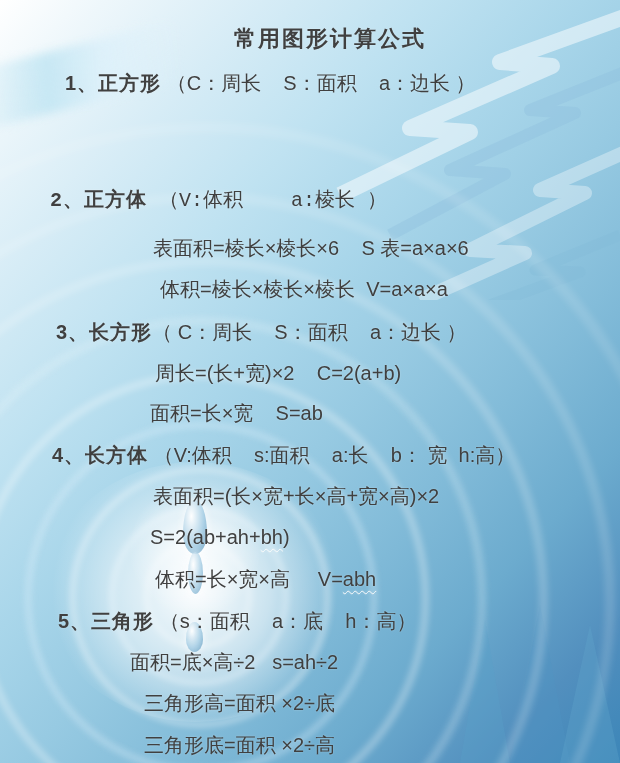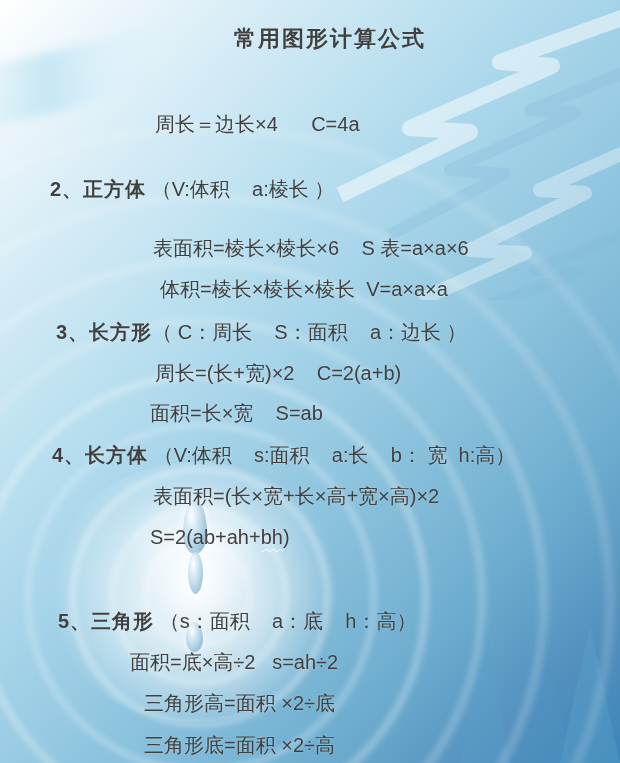--- a/index.html
+++ b/index.html
@@ -71,21 +71,21 @@
     text-decoration-style:wavy;
     text-decoration-color:rgba(252,252,252,0.95);
     text-decoration-thickness:1px;
     text-underline-offset:4px;
     text-align:right;
   }
   
   .pos-l1 {top:70px; left:45px;}
   .pos-l2 {top:111px;left:135px;}
   .pos-l3 {top:152px;left:124px;}
-  .pos-l4 {top:176px;left:30px;}
+  .pos-l4 {top:188px;left:30px;font-family:Liberation Mono, monospace;}
   .pos-l5 {top:235px;left:133px;}
   .pos-l6 {top:276px;left:140px;text-align:right;}
   .pos-l7 {top:319px;left:36px;}
   .pos-l8 {top:360px;left:135px;}
   .pos-l9 {top:400px;left:130px;}
   .pos-l10{top:442px;left:32px;}
   .pos-l11{top:483px;left:133px;}
   .pos-l12{top:524px;left:130px;}
   .pos-l13{top:566px;left:135px;}
   .pos-l14{top:608px;left:38px;}
@@ -125,32 +125,33 @@
   <div class="ring r2"></div>
   <div class="ring r1"></div>
   <div class="glow glow-center"></div>
   <div class="glow glow-drop"></div>
   <div class="drop drop-main"></div>
   <div class="drop drop-neck"></div>
   <div class="drop drop-small"></div>
 
   <div class="line title">常用图形计算公式</div>
 
-  <div class="line pos-l2">周长＝边长×4      C=4a</div>
+  <div class="line pos-l1"><span class="hnum">1、正方形</span><span class="hparams"> （C：周长    S：面积    a：边长 ）</span></div>
 
   <div class="line pos-l4"><span class="hnum">2、正方体</span><span class="hparams"> （V:体积    a:棱长 ）</span></div>
   <div class="line pos-l5">表面积=棱长×棱长×6    S 表=a×a×6</div>
   <div class="line pos-l6">体积=棱长×棱长×棱长  V=a×a×a</div>
 
   <div class="line pos-l7"><span class="hnum">3、长方形</span><span class="hparams">（ C：周长    S：面积    a：边长 ）</span></div>
   <div class="line pos-l8">周长=(长+宽)×2    C=2(a+b)</div>
   <div class="line pos-l9">面积=长×宽    S=ab</div>
 
   <div class="line pos-l10"><span class="hnum">4、长方体</span><span class="hparams"> （V:体积    s:面积    a:长    b： 宽  h:高）</span></div>
   <div class="line pos-l11">表面积=(长×宽+长×高+宽×高)×2</div>
   <div class="line pos-l12"><span>S=2(ab+ah+</span><span class="wavy">bh</span><span>)</span></div>
+  <div class="line pos-l13"><span>体积=长×宽×高     V=</span><span class="wavy">abh</span><span></span></div>
 
   <div class="line pos-l14"><span class="hnum">5、三角形</span><span class="hparams"> （s：面积    a：底    h：高）</span></div>
   <div class="line pos-l15">面积=底×高÷2   s=ah÷2</div>
   <div class="line pos-l16">三角形高=面积 ×2÷底</div>
   <div class="line pos-l17">三角形底=面积 ×2÷高</div>
 
 </div>
 
 </body></html>

